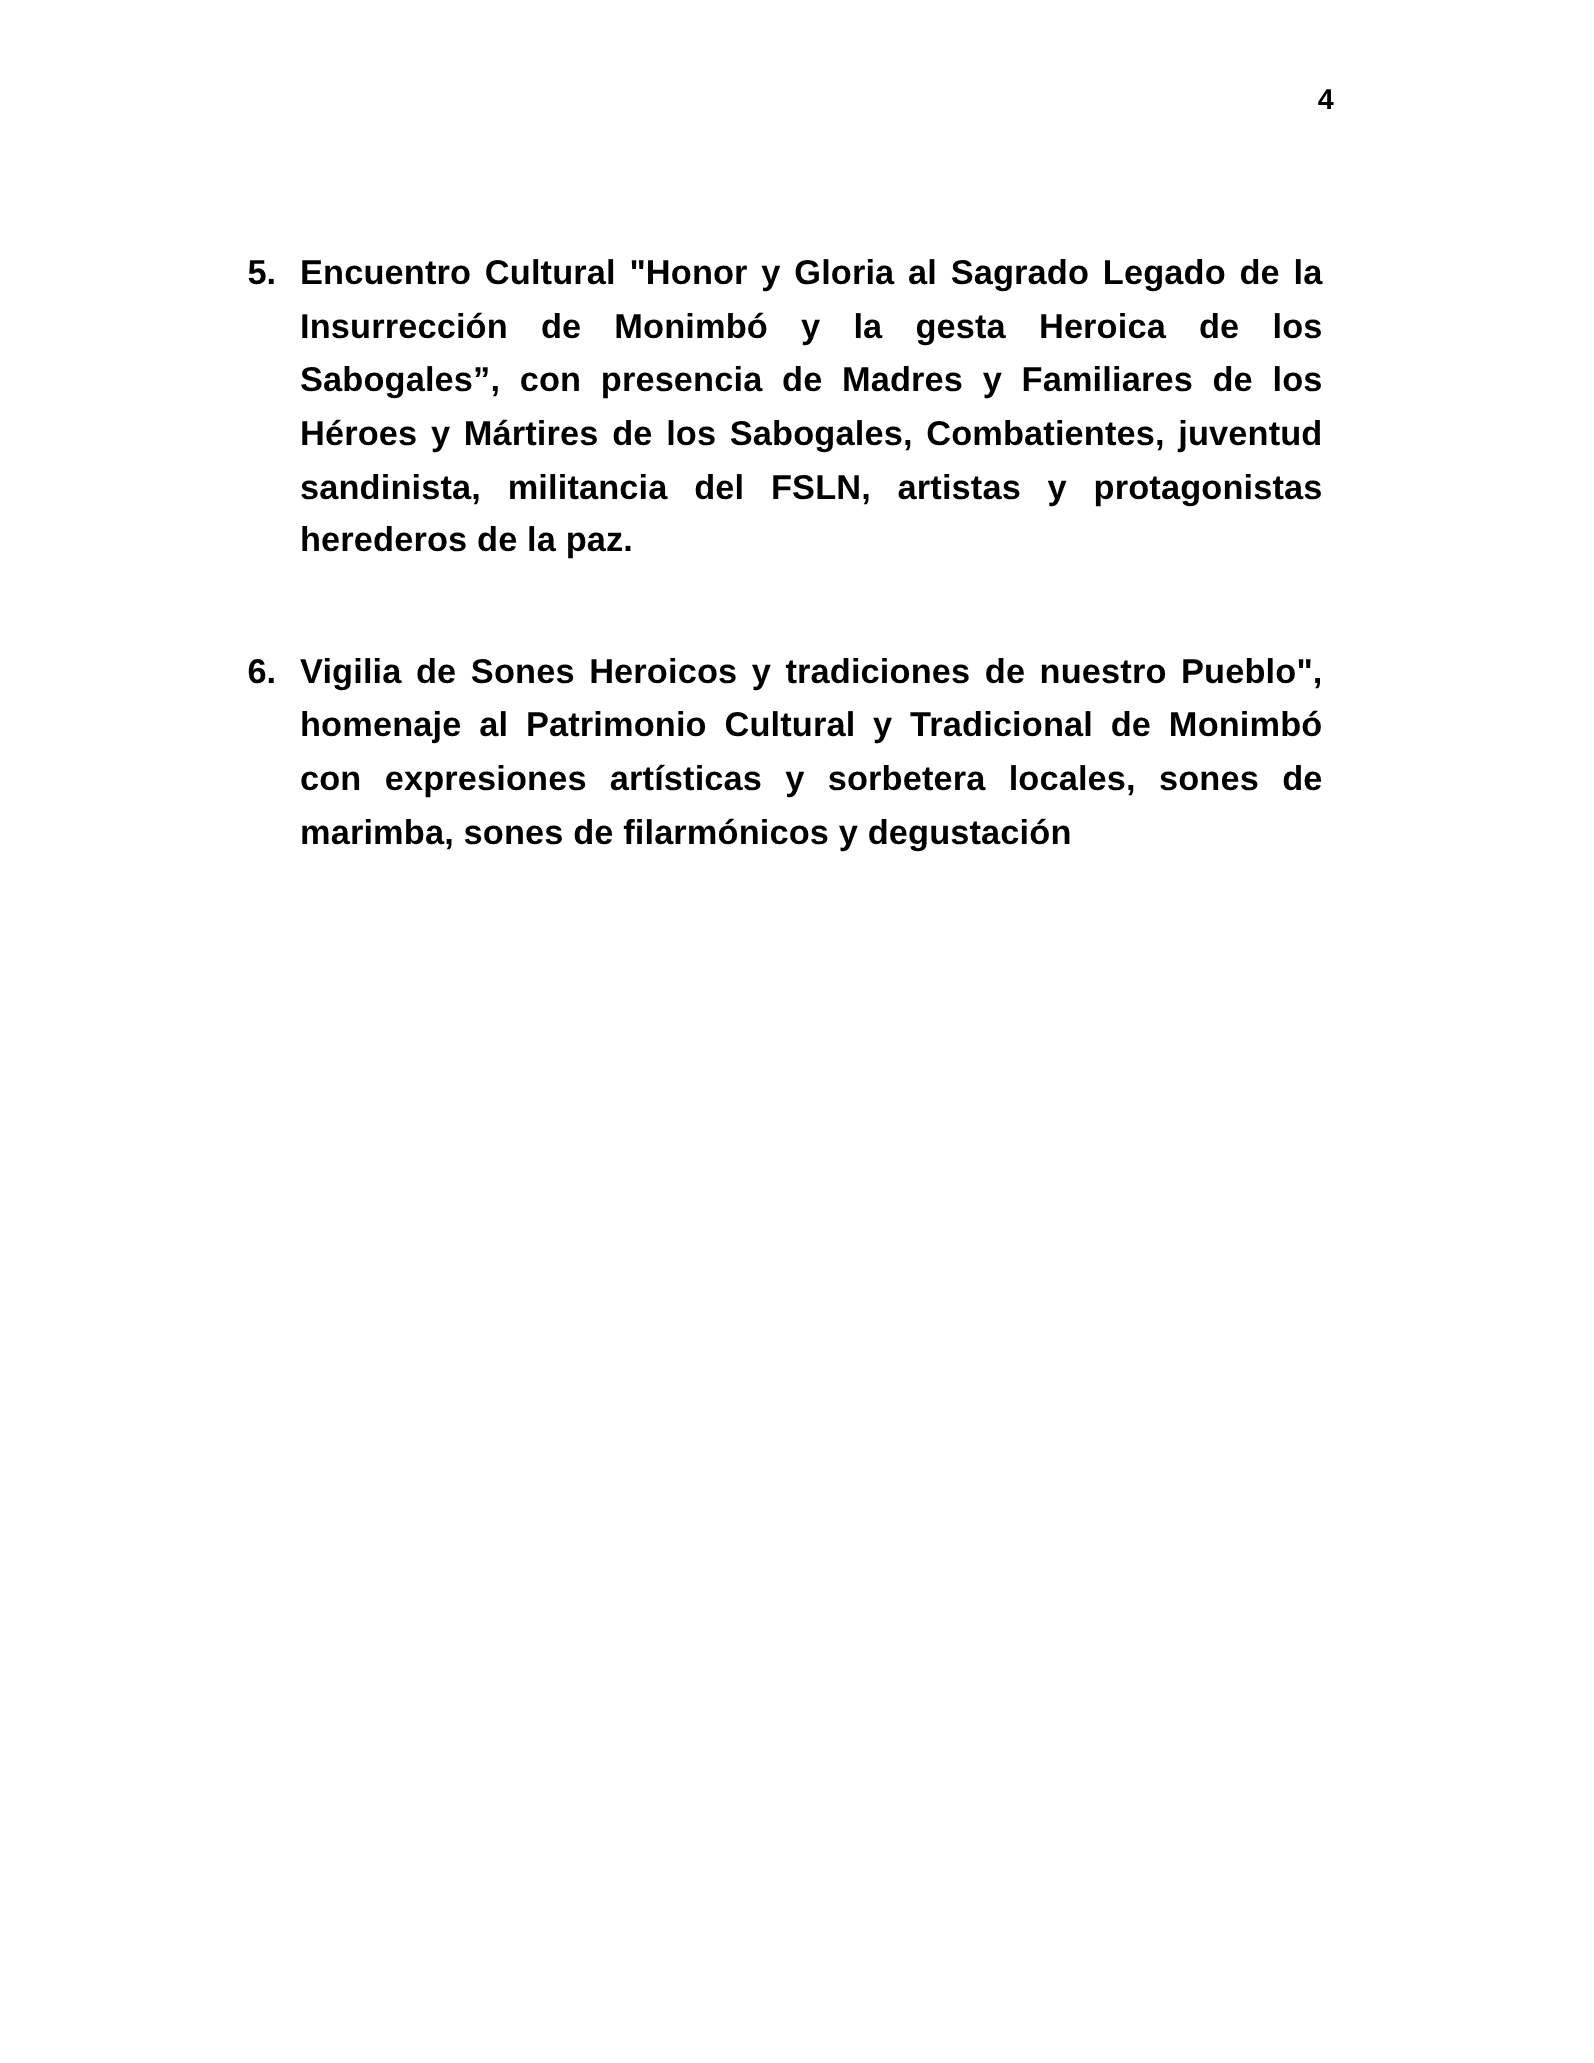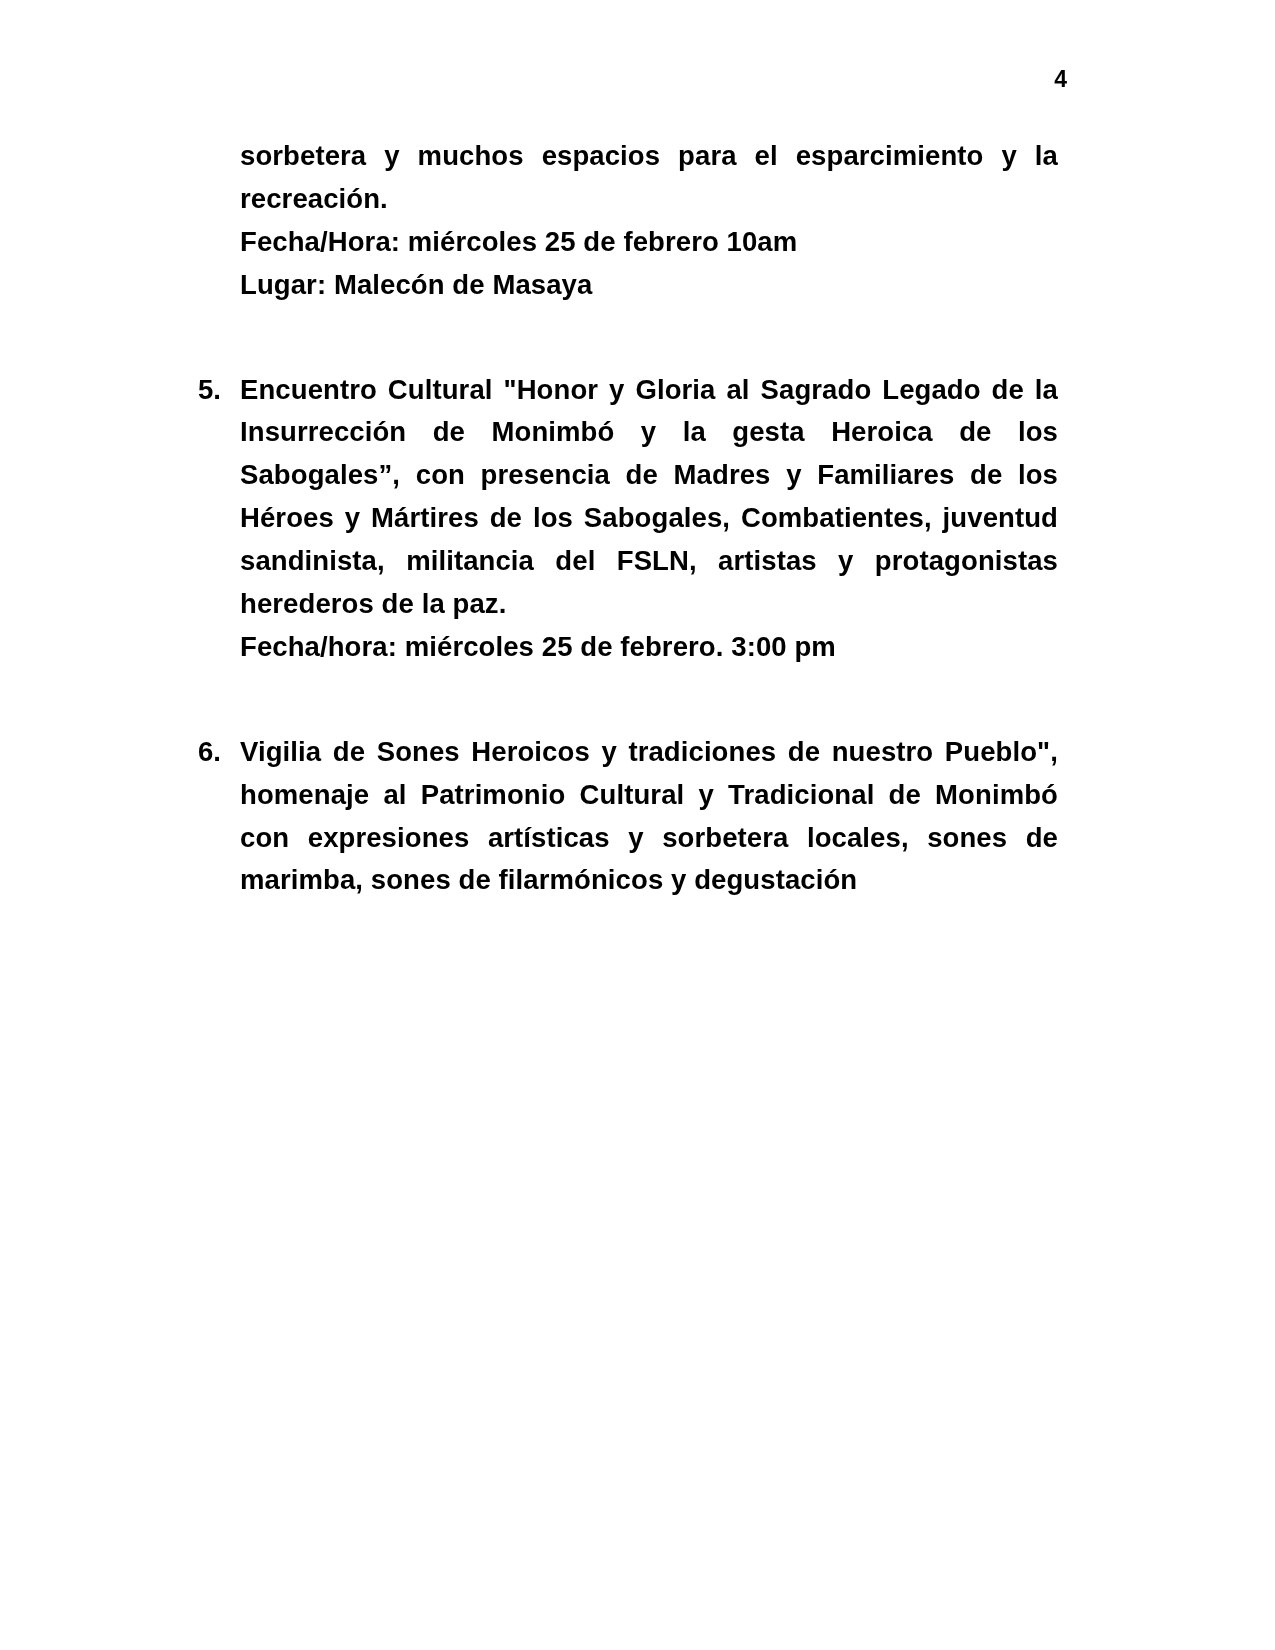--- a/index.html
+++ b/index.html
@@ -65,33 +65,27 @@
 </style>
 </head>
 <body>
 
 <div class="page">
 
   <div class="page-number">4</div>
 
   <div class="content">
 
-    <div>
-      <p class="para para-cont">sorbetera y muchos espacios para el esparcimiento y la recreación.</p>
-      <p class="para para-cont nonjust">Fecha/Hora: miércoles 25 de febrero 10am</p>
-      <p class="para para-cont nonjust">Lugar: Malecón de Masaya</p>
-    </div>
 
     <div class="gap-big"></div>
 
     <div class="list-item">
       <div class="list-marker">5.</div>
       <div class="list-body">
         <p class="para">Encuentro Cultural "Honor y Gloria al Sagrado Legado de la Insurrección de Monimbó y la gesta Heroica de los Sabogales”, con presencia de Madres y Familiares de los Héroes y Mártires de los Sabogales, Combatientes, juventud sandinista, militancia del FSLN, artistas y protagonistas herederos de la paz.</p>
-        <p class="para nonjust">Fecha/hora: miércoles 25 de febrero. 3:00 pm</p>
       </div>
     </div>
 
     <div class="gap-big"></div>
 
     <div class="list-item">
       <div class="list-marker">6.</div>
       <div class="list-body">
         <p class="para">Vigilia de Sones Heroicos y tradiciones de nuestro Pueblo", homenaje al Patrimonio Cultural y Tradicional de Monimbó con expresiones artísticas y sorbetera locales, sones de marimba, sones de filarmónicos y degustación</p>
       </div>

